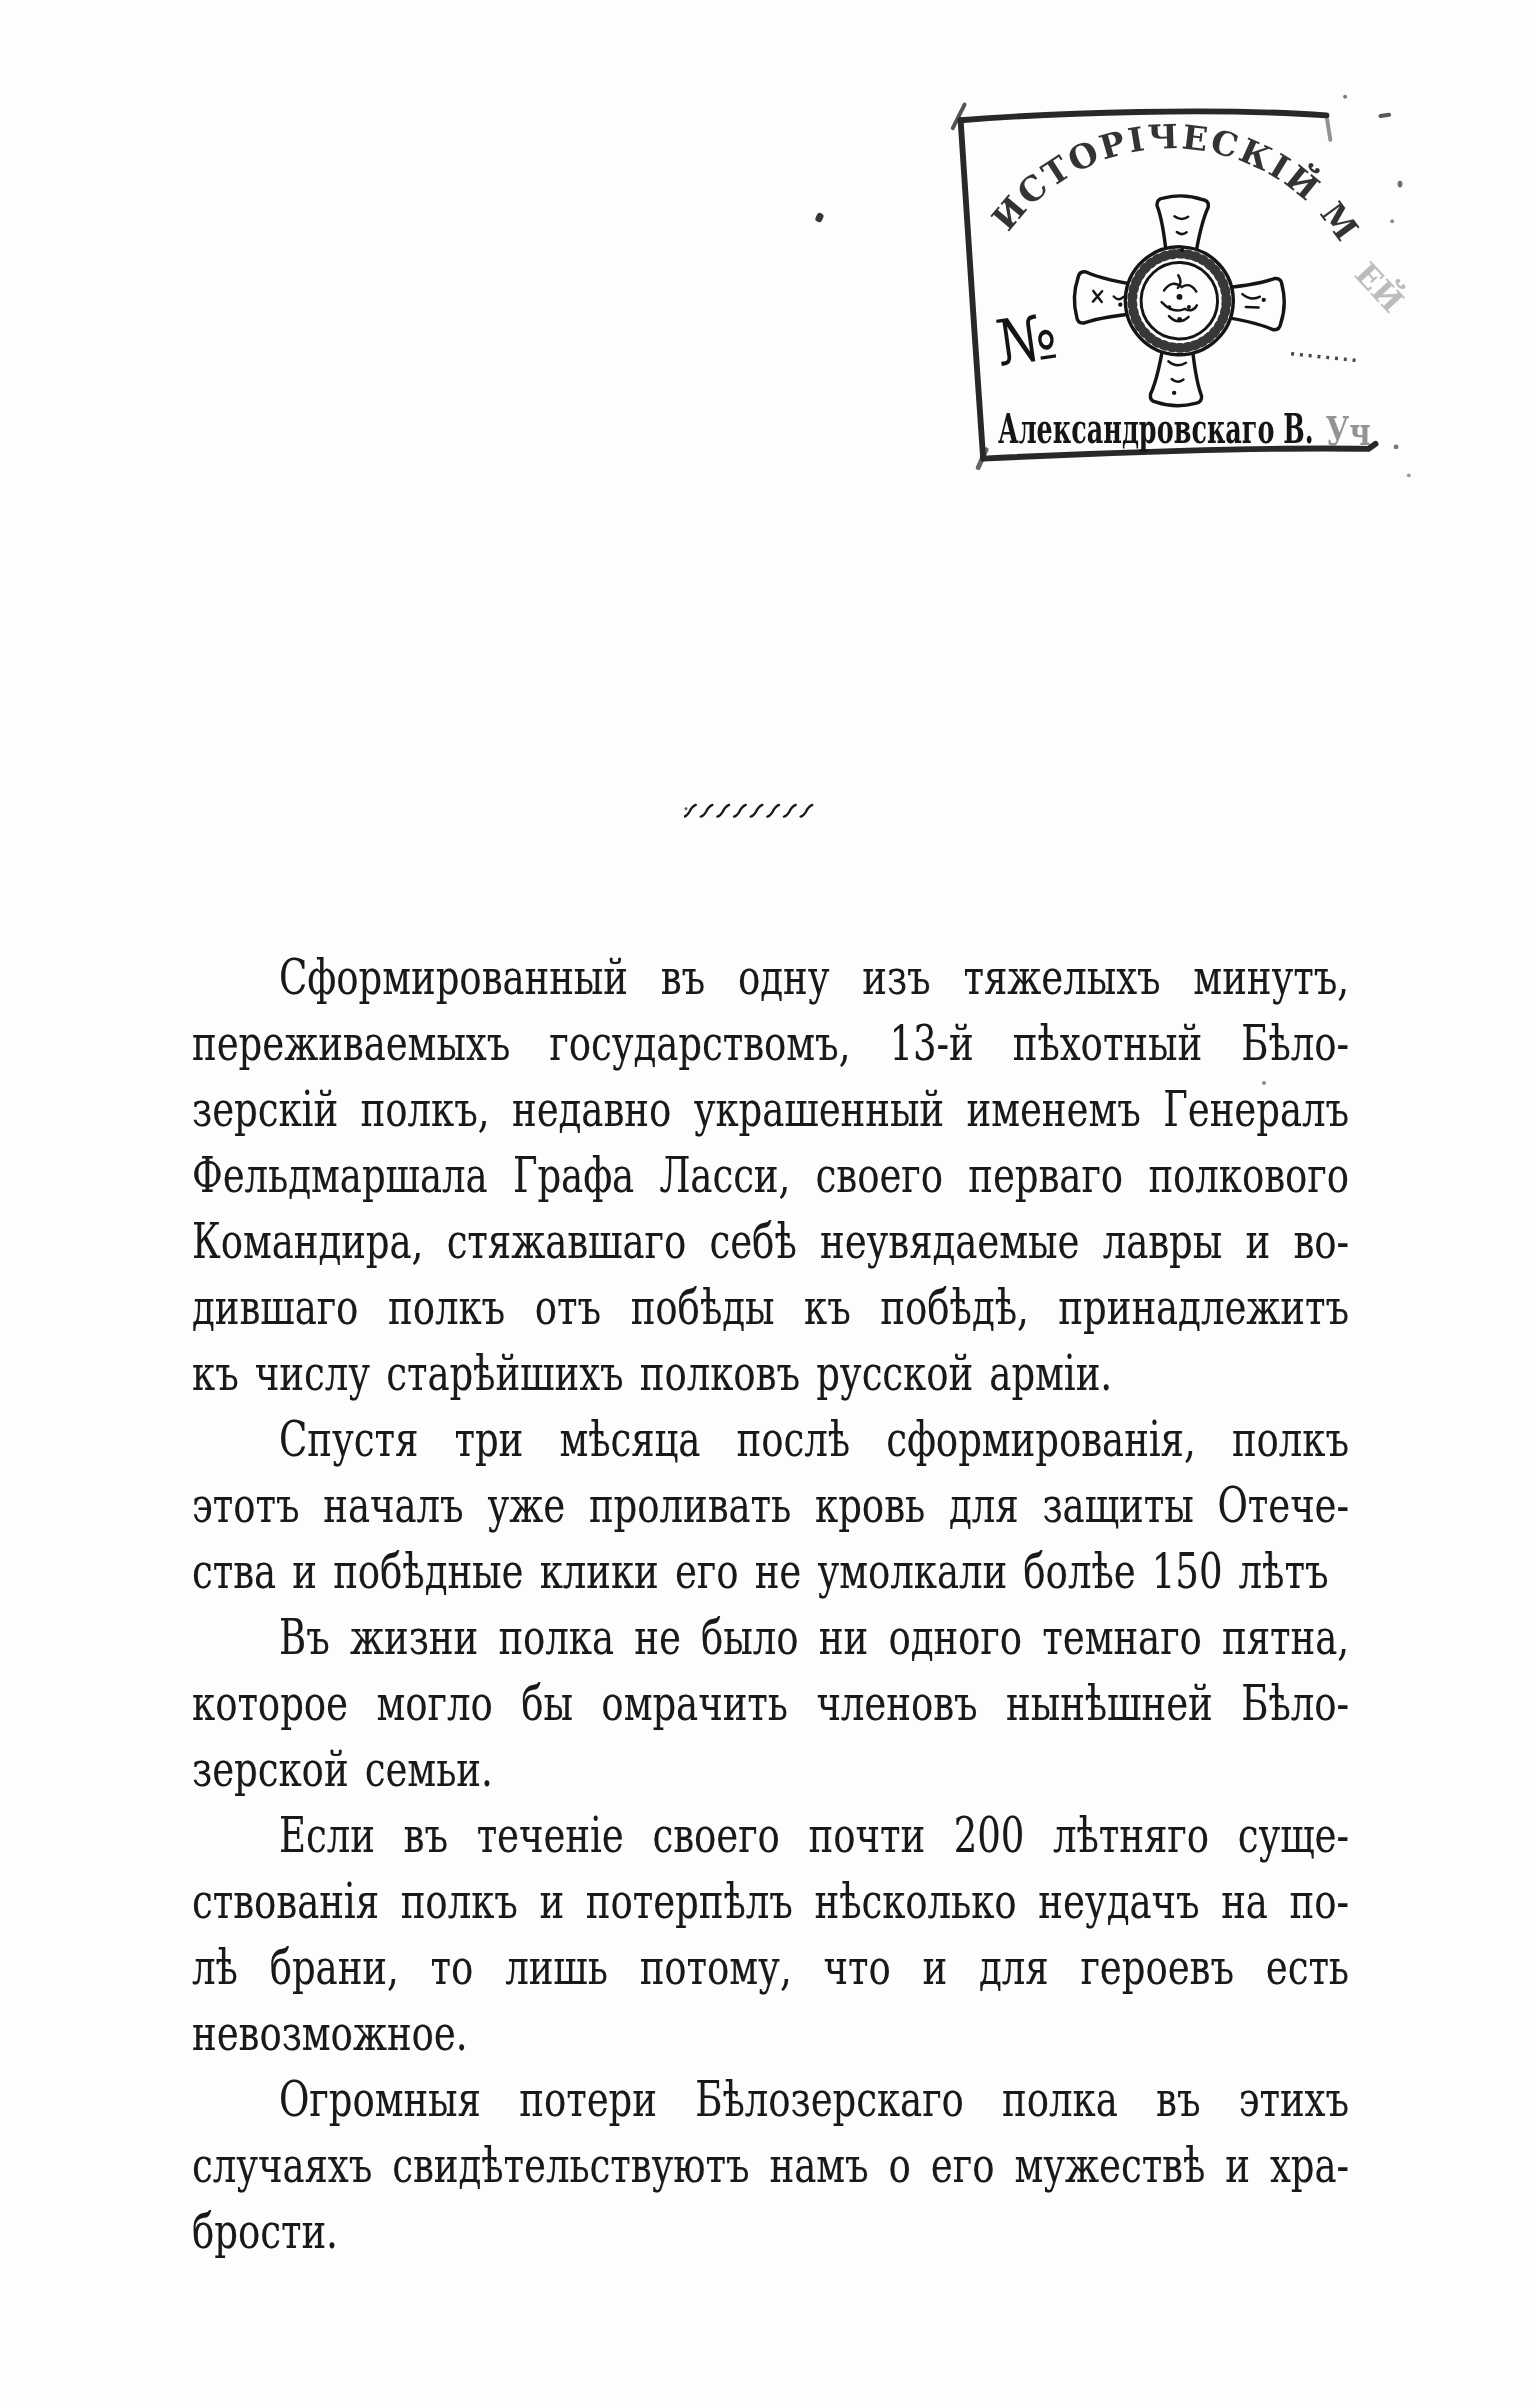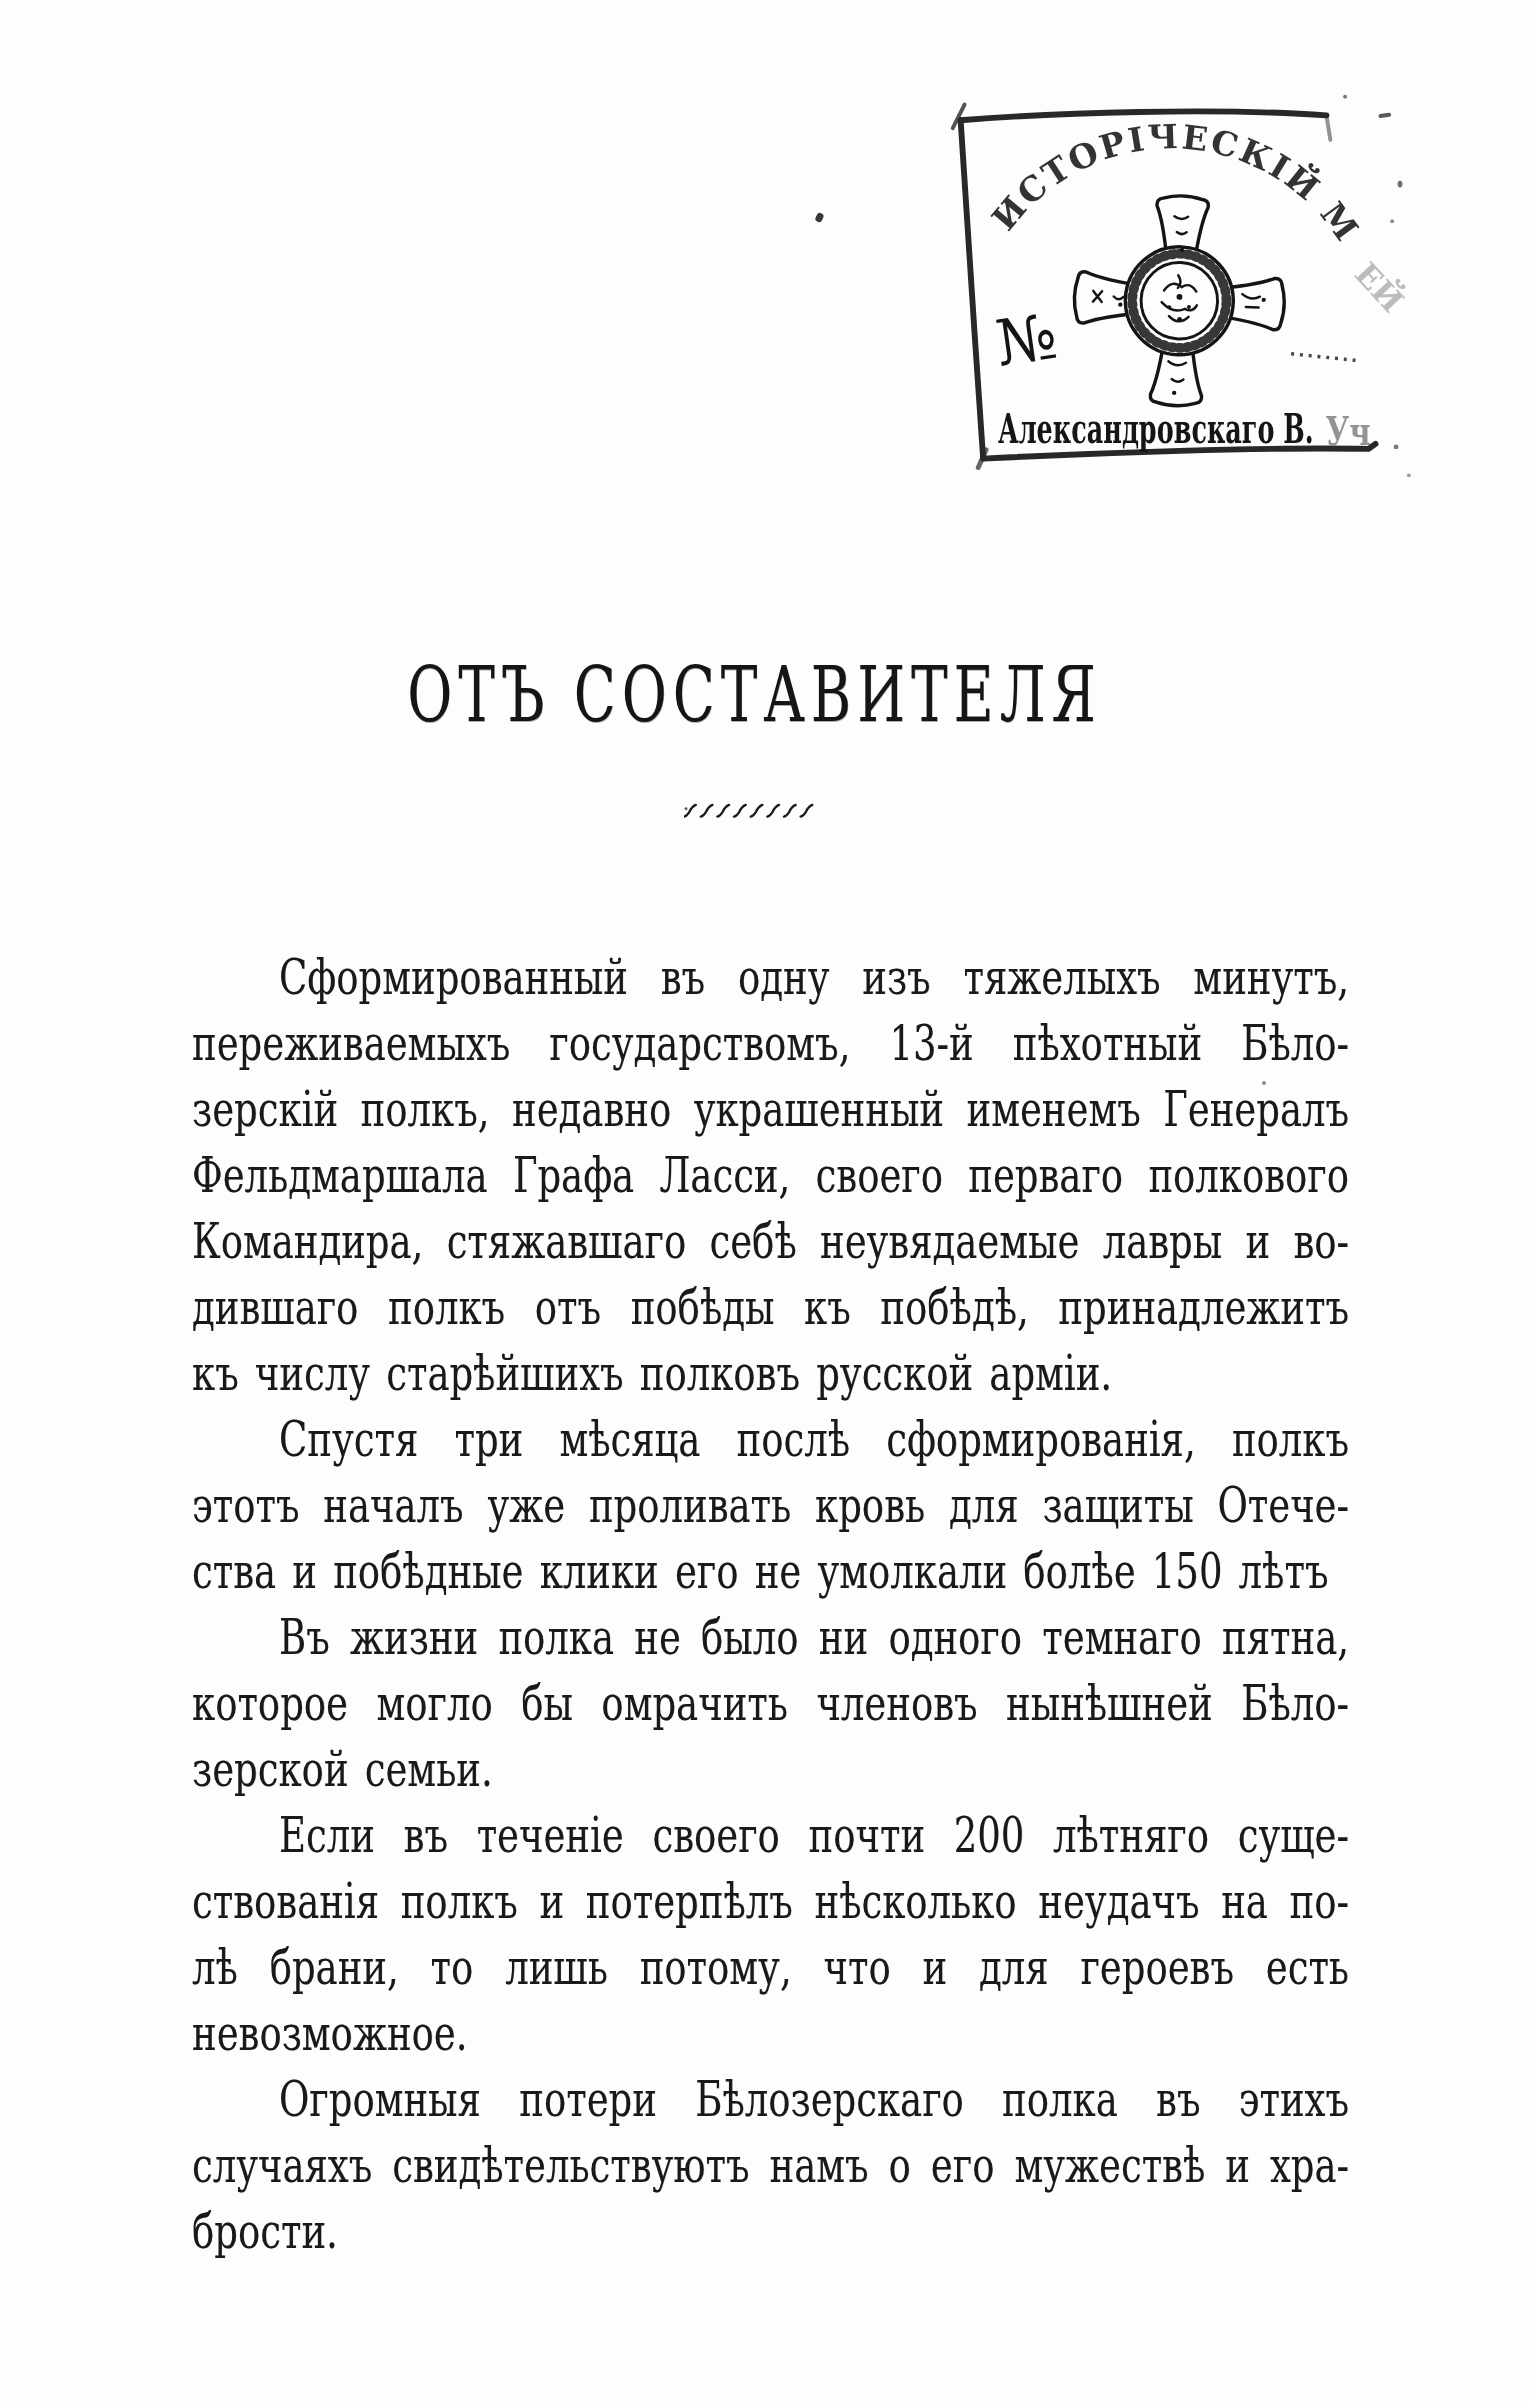--- a/index.html
+++ b/index.html
@@ -146,23 +146,20 @@
     <g fill="#222">
       <rect x="446" y="31" width="13" height="4" rx="2" transform="rotate(-8 452 33)" opacity=".75"></rect>
       <circle cx="412" cy="14" r="2" opacity=".6"></circle>
       <ellipse cx="468" cy="103" rx="2.5" ry="3.5" opacity=".65"></ellipse>
       <circle cx="460" cy="141" r="2" opacity=".5"></circle>
       <circle cx="464" cy="371" r="2.5" opacity=".6"></circle>
       <circle cx="477" cy="400" r="2" opacity=".45"></circle>
     </g>
   </svg>
 
-  <div class="title-wrap">
-    <span class="title">ОТЪ СОСТАВИТЕЛЯ</span>
-  </div>
 
   <svg class="divider" width="147" height="23.5" viewBox="0 0 150 24">
     <defs>
       <path id="sq" d="M 0,16 Q 3,15.5 5.5,11 Q 8,5.5 12,4" fill="none" stroke="#1a1a1a" stroke-width="2.4" stroke-linecap="round"></path>
     </defs>
     <circle cx="2" cy="8" r="1.5" fill="#1a1a1a" opacity=".7"></circle>
     <use href="#sq" x="0"></use>
       <use href="#sq" x="17"></use>
       <use href="#sq" x="34"></use>
       <use href="#sq" x="51"></use>

